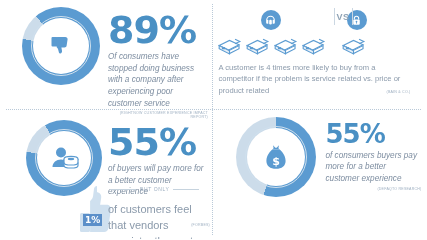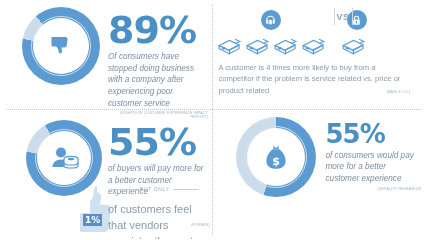--- a/index.html
+++ b/index.html
@@ -231,21 +231,21 @@
             <path d="M12 3.2l2.4 2.6h1.2L18 3.2l-.6 3.1 1.3 1.1H11.3l1.3-1.1z" fill="#5b9bd1"></path>
             <path d="M11.4 7.6h7.2c1.6 1.2 6 5.4 6 11.3 0 5-3.8 7.9-9.6 7.9S5.4 23.9 5.4 18.9c0-5.9 4.4-10.1 6-11.3z" fill="#5b9bd1"></path>
             <text x="15" y="22.5" font-size="11" font-weight="bold" text-anchor="middle" fill="#ffffff" font-family="DejaVu Sans, sans-serif">$</text>
           </svg>
         </div>
       </div>
     </div>
 
     <div class="stat" style="left:112px;top:12px;width:96px;">
       <div class="big sz55">55%</div>
-      <div class="desc">of consumers would pay more for a better customer experience</div>
+      <div class="desc">of consumers buyers pay more for a better customer experience</div>
       <div class="src">(DEFAQTO RESEARCH)</div>
     </div>
   </div>
 
 </div>
 
 <div class="v-div"></div>
 <div class="h-div"></div>
 
 </body></html>

